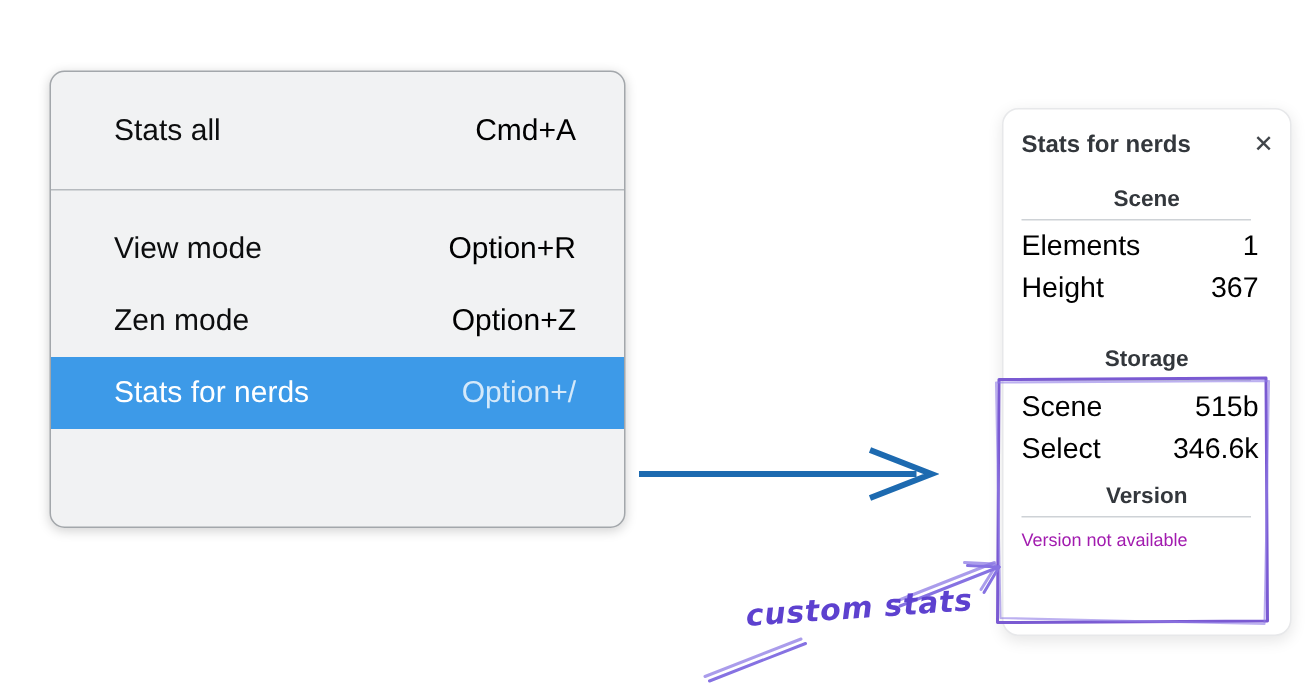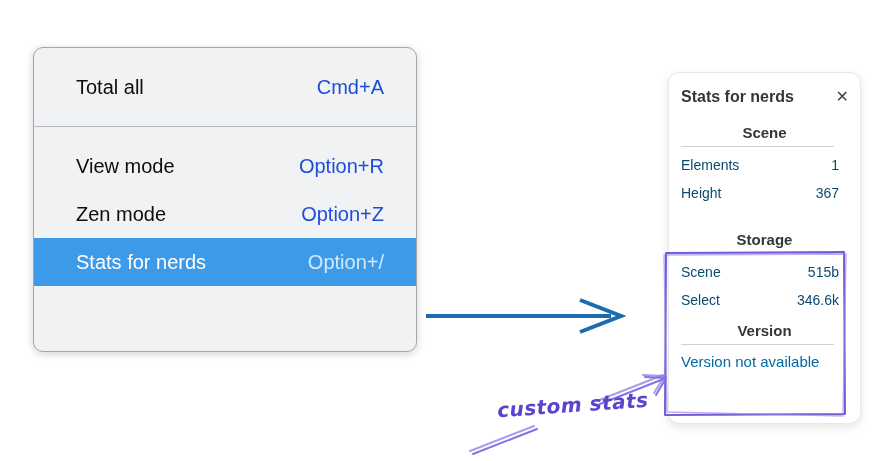--- a/index.html
+++ b/index.html
@@ -32,21 +32,21 @@
   .menu-item {
     height: 48px;
     display: flex;
     align-items: center;
     justify-content: space-between;
     padding: 0 32px 0 42px;
     font-size: 20px;
     color: #0d0e0f;
     cursor: default;
   }
-  .mi-shortcut { color: #1d4ed8; }
+  .mi-shortcut { color: #000000; }
   .menu-item.highlighted {
     background: #3d9ae8;
     color: #ffffff;
   }
   .menu-item.highlighted .mi-shortcut { color: rgba(255,255,255,0.78); text-align: right; }
 
   
   .flow-arrow {
     position: absolute;
     left: 424px; top: 297px;
@@ -91,28 +91,28 @@
   .sec-heading.version { margin-top: 8px; }
   .sec-div {
     height: 1px;
     background: #ced2d6;
     margin: 5px 26px 4px 12px;
   }
   .stat-row {
     display: flex;
     justify-content: space-between;
     padding: 0 21px 0 12px;
-    font-size: 14px;
+    font-size: 19px;
     line-height: 28px;
-    color: #0c4a6e;
+    color: #000000;
   }
   .panel-note {
     padding: 4px 12px 0 12px;
-    font-size: 15px;
-    color: #0369a1;
+    font-size: 12px;
+    color: #a21caf;
   }
 
   
   .annot-box-svg {
     position: absolute;
     left: 659px; top: 247px;
     pointer-events: none;
   }
   .annot-arrow-svg {
     position: absolute;
@@ -133,21 +133,21 @@
   }
 </style>
 </head>
 <body>
 
 <div class="canvas">
 
   <div class="menu">
     <div class="menu-group">
       <div class="menu-item">
-        <span class="mi-label">Total all</span>
+        <span class="mi-label">Stats all</span>
         <span class="mi-shortcut">Cmd+A</span>
       </div>
     </div>
     <div class="menu-sep"></div>
     <div class="menu-group">
       <div class="menu-item">
         <span class="mi-label">View mode</span>
         <span class="mi-shortcut">Option+R</span>
       </div>
       <div class="menu-item">

